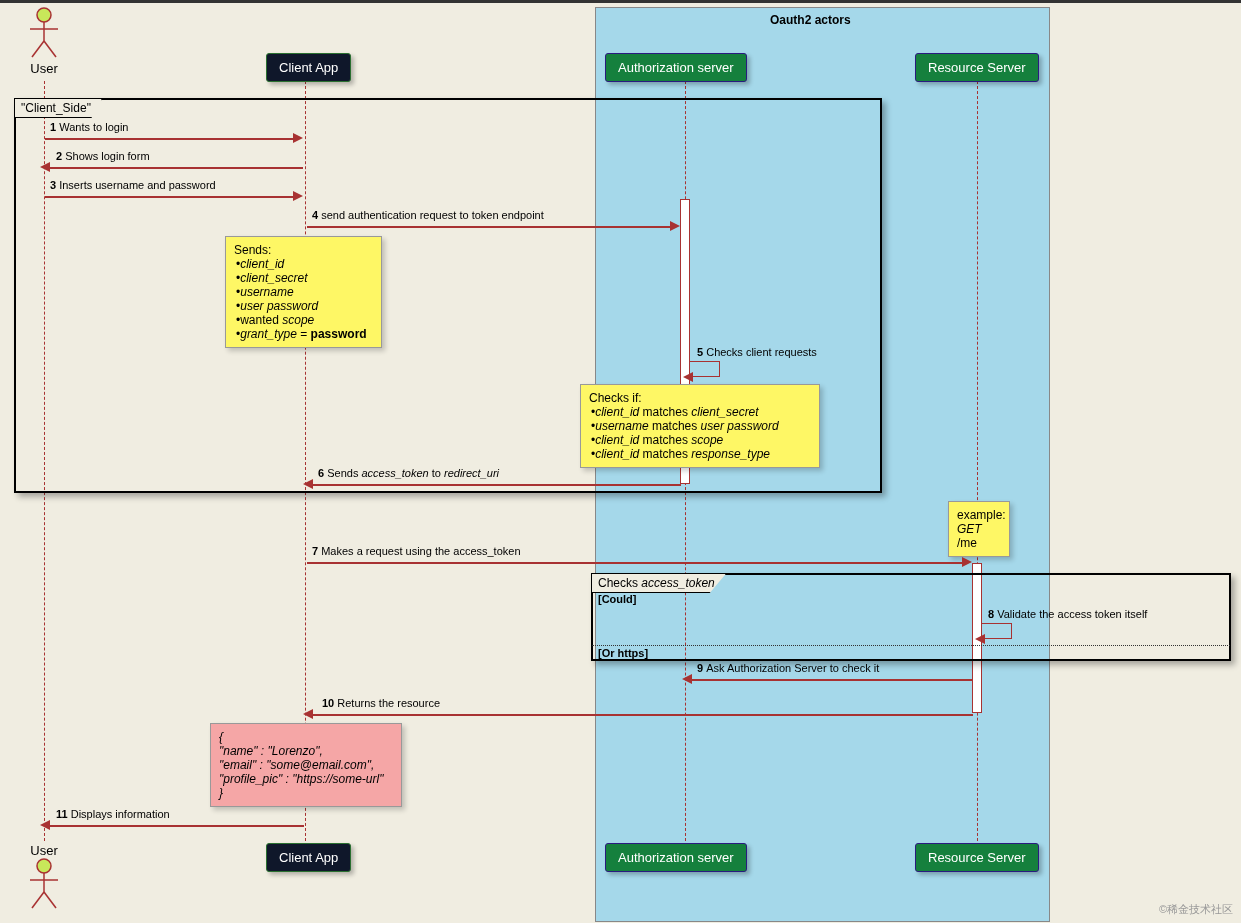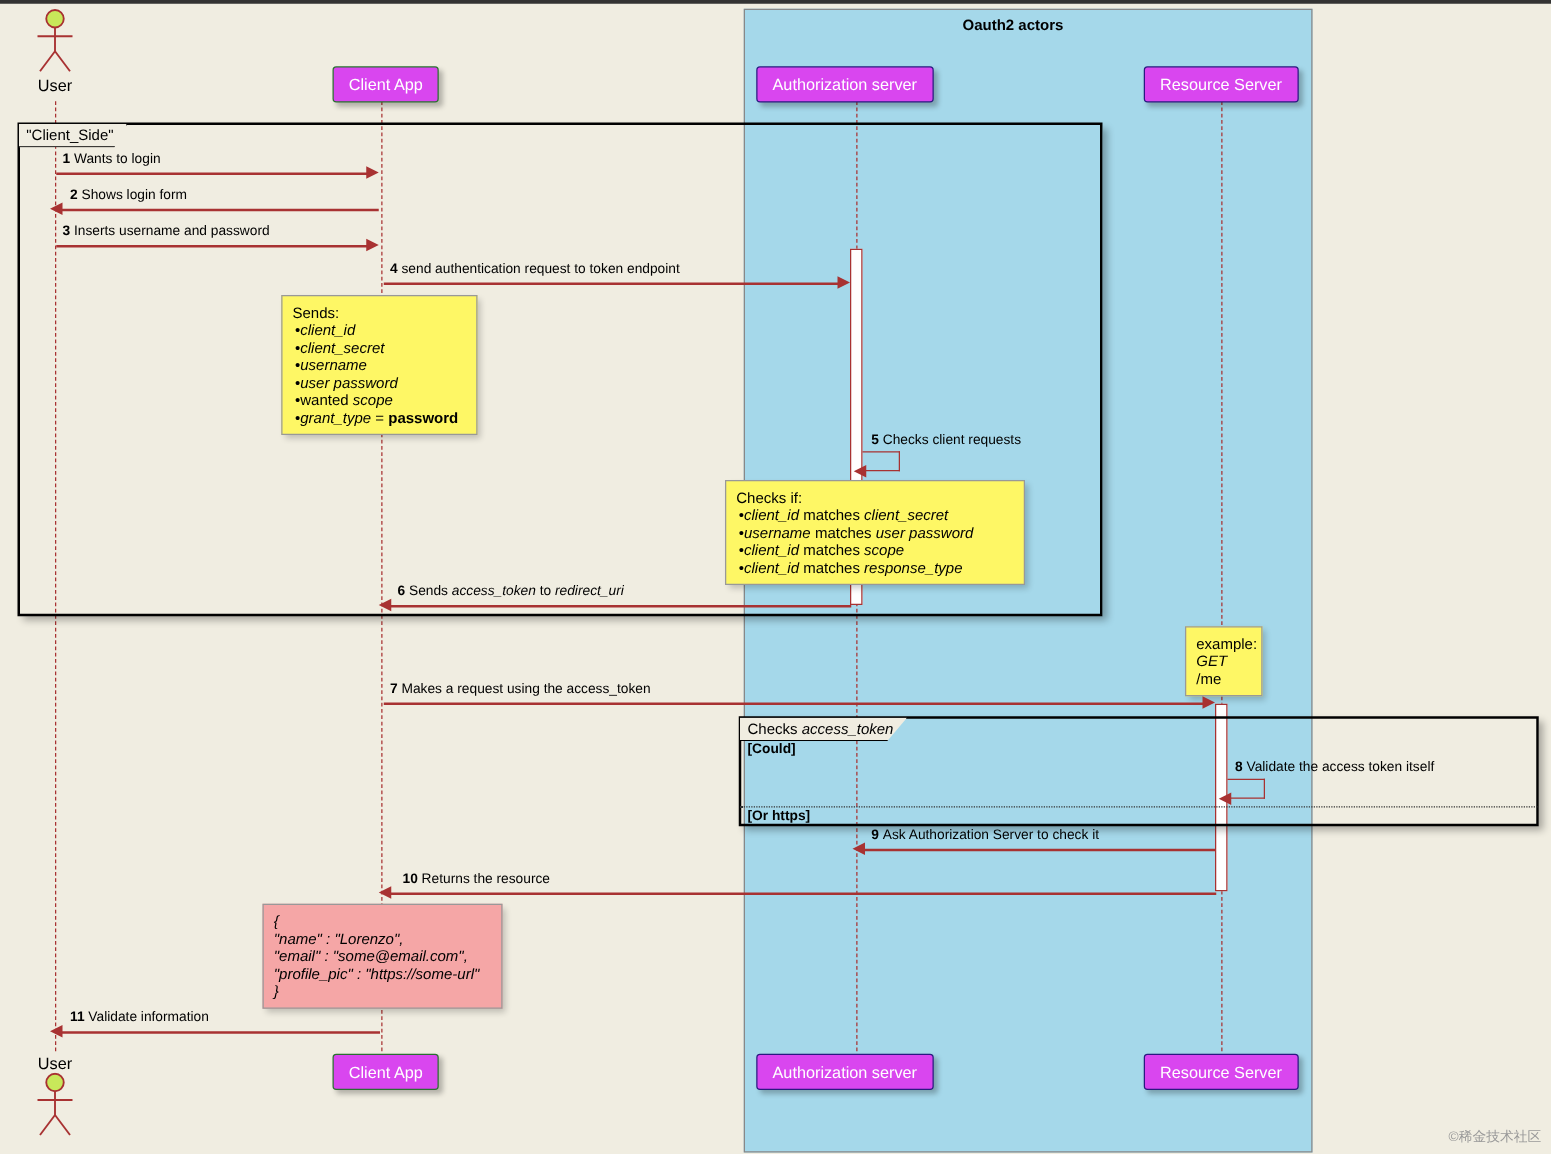--- a/index.html
+++ b/index.html
@@ -31,30 +31,30 @@
   font-size: 12px;
 }
 .actor {
   position: absolute;
   text-align: center;
 }
 .actor svg { display: block; margin: 0 auto; }
 .actor-label { font-size: 13px; margin-top: 2px; }
 .participant {
   position: absolute;
-  background: #d946ef;
+  background: #15803d;
   color: #fff;
   border: 1.5px solid #2a1a80;
   padding: 6px 12px;
   font-size: 13px;
   border-radius: 3px;
   box-shadow: 3px 3px 4px rgba(0,0,0,0.25);
 }
 .participant.green {
-  background: #d946ef;
+  background: #0f172a;
   border-color: #2a7030;
 }
 .lifeline {
   position: absolute;
   border-left: 1.5px dashed #a83232;
   top: 78px;
   height: 760px;
 }
 .activation {
   position: absolute;
@@ -251,21 +251,21 @@
 <div class="arrow-head-l" style="left:303px;top:706px"></div>
 
 <div class="note pink" style="left:210px;top:720px;width:192px">
   <div><i>{</i></div>
   <div><i>"name" : "Lorenzo",</i></div>
   <div><i>"email" : "some@email.com",</i></div>
   <div><i>"profile_pic" : "https://some-url"</i></div>
   <div><i>}</i></div>
 </div>
 
-<div class="msg" style="left:56px;top:805px"><b>11 </b><span>Validate information</span></div>
+<div class="msg" style="left:56px;top:805px"><b>11 </b><span>Displays information</span></div>
 <div class="arrow-line" style="left:48px;top:822px;width:256px"></div>
 <div class="arrow-head-l" style="left:40px;top:817px"></div>
 
 <div class="actor" style="left:26px;top:838px">
   <div class="actor-label">User</div>
   <svg width="36" height="52" viewBox="0 0 36 52">
     <circle cx="18" cy="8" r="7" fill="#c8e85a" stroke="#a83232" stroke-width="1.5"></circle>
     <line x1="18" y1="15" x2="18" y2="34" stroke="#a83232" stroke-width="1.5"></line>
     <line x1="4" y1="22" x2="32" y2="22" stroke="#a83232" stroke-width="1.5"></line>
     <line x1="18" y1="34" x2="6" y2="50" stroke="#a83232" stroke-width="1.5"></line>

